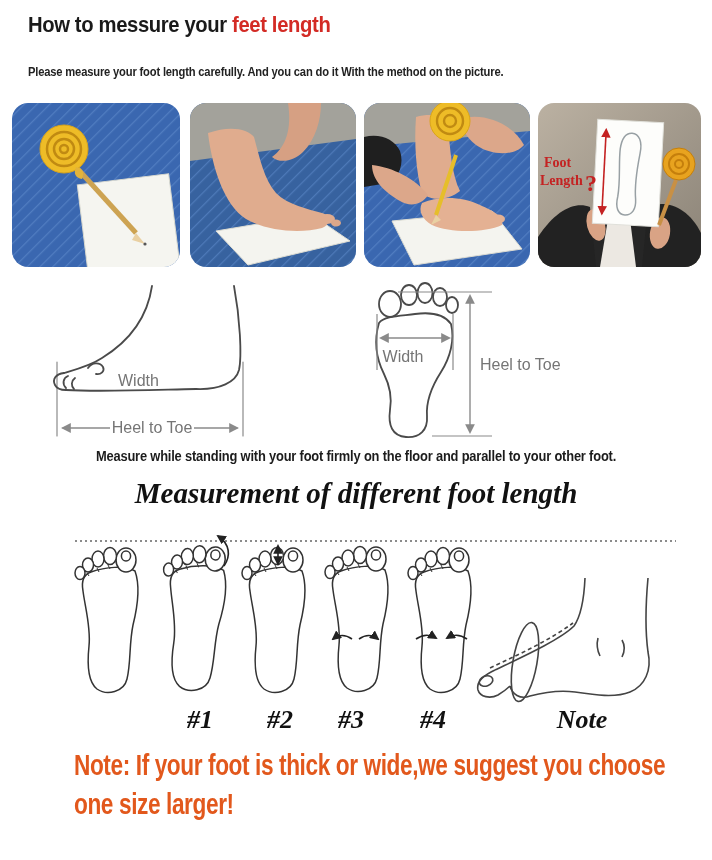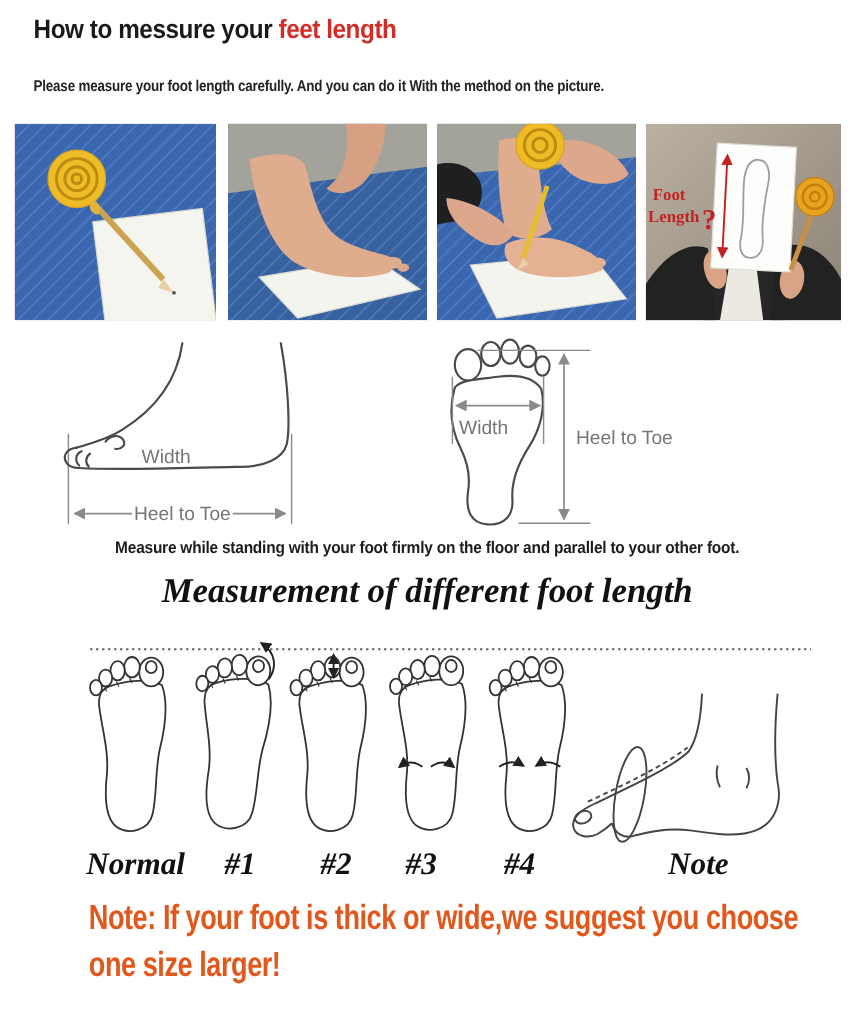--- a/index.html
+++ b/index.html
@@ -6,21 +6,21 @@
   #canvas{position:relative;width:712px;height:860px;background:#ffffff;overflow:hidden;
           font-family:"Liberation Sans",sans-serif;color:#1a1a1a;}
   .abs{position:absolute;}
   
   .title{left:28px;top:12px;font-size:22px;font-weight:bold;letter-spacing:-.4px;
          transform:scaleX(.92);transform-origin:left top;white-space:nowrap;}
   .title .hl{color:#d32b25;}
   .subtitle{left:28px;top:64px;font-size:13px;font-weight:bold;letter-spacing:-.2px;
             transform:scaleX(.86);transform-origin:left top;white-space:nowrap;color:#222;}
   
-  .photo{top:103px;height:164px;border-radius:0;overflow:hidden;}
+  .photo{top:103px;height:164px;border-radius:16px;overflow:hidden;}
   .p1{left:12px;width:168px;}
   .p2{left:190px;width:166px;}
   .p3{left:364px;width:166px;}
   .p4{left:538px;width:163px;}
   
   .diagrams{left:0;top:278px;width:712px;height:177px;}
   .dlabel{fill:#757575;font-family:"Liberation Sans",sans-serif;font-size:16px;}
   
   .instr{left:0;top:448px;width:712px;text-align:center;font-size:14px;font-weight:bold;
          letter-spacing:-.2px;transform:scaleX(.92);transform-origin:center top;color:#1c1c1c;}
@@ -249,21 +249,20 @@
       <path d="M 510,166 C 512,174 520,180 530,176 C 545,172 560,170 575,172 C 595,175 615,178 630,172
                C 645,166 652,150 648,132 C 645,110 646,80 648,58"></path>
       <path d="M 598,118 C 596,126 598,132 600,136"></path>
       <path d="M 622,120 C 626,127 624,133 622,137"></path>
       <path d="M 490,148 C 520,134 550,120 573,103" stroke-dasharray="4,3"></path>
       <ellipse cx="525" cy="142" rx="12" ry="40" transform="rotate(10 525 142)"></ellipse>
       <ellipse cx="486" cy="161" rx="7" ry="5" transform="rotate(-20 486 161)"></ellipse>
     </g>
   </svg>
 
-  <div class="abs footlabel" style="left:113px;">Normal</div>
   <div class="abs footlabel" style="left:200px;">#1</div>
   <div class="abs footlabel" style="left:280px;">#2</div>
   <div class="abs footlabel" style="left:351px;">#3</div>
   <div class="abs footlabel" style="left:433px;">#4</div>
   <div class="abs footlabel" style="left:582px;">Note</div>
 
   <div class="abs note">Note: If your foot is thick or wide,we suggest you choose one size larger!</div>
 
 </div>
 

